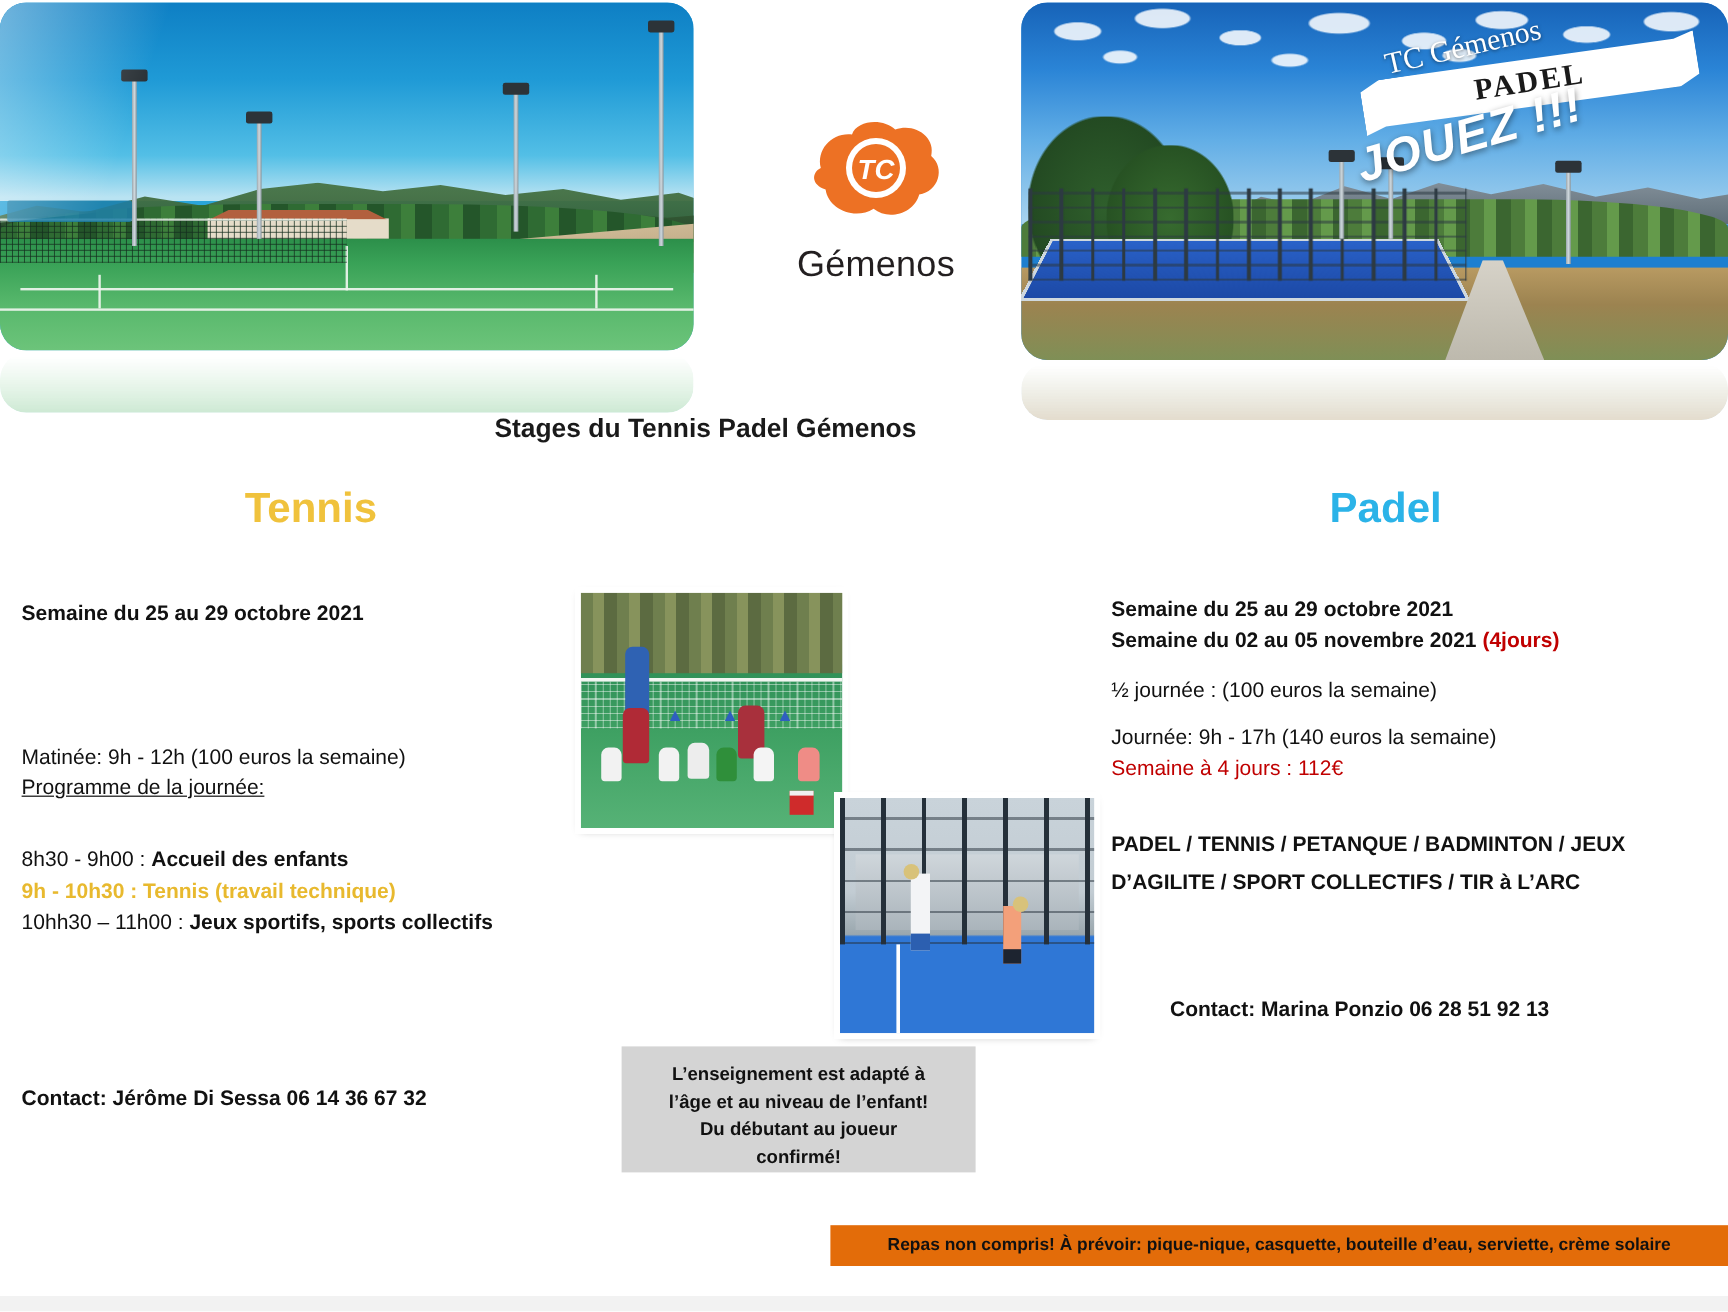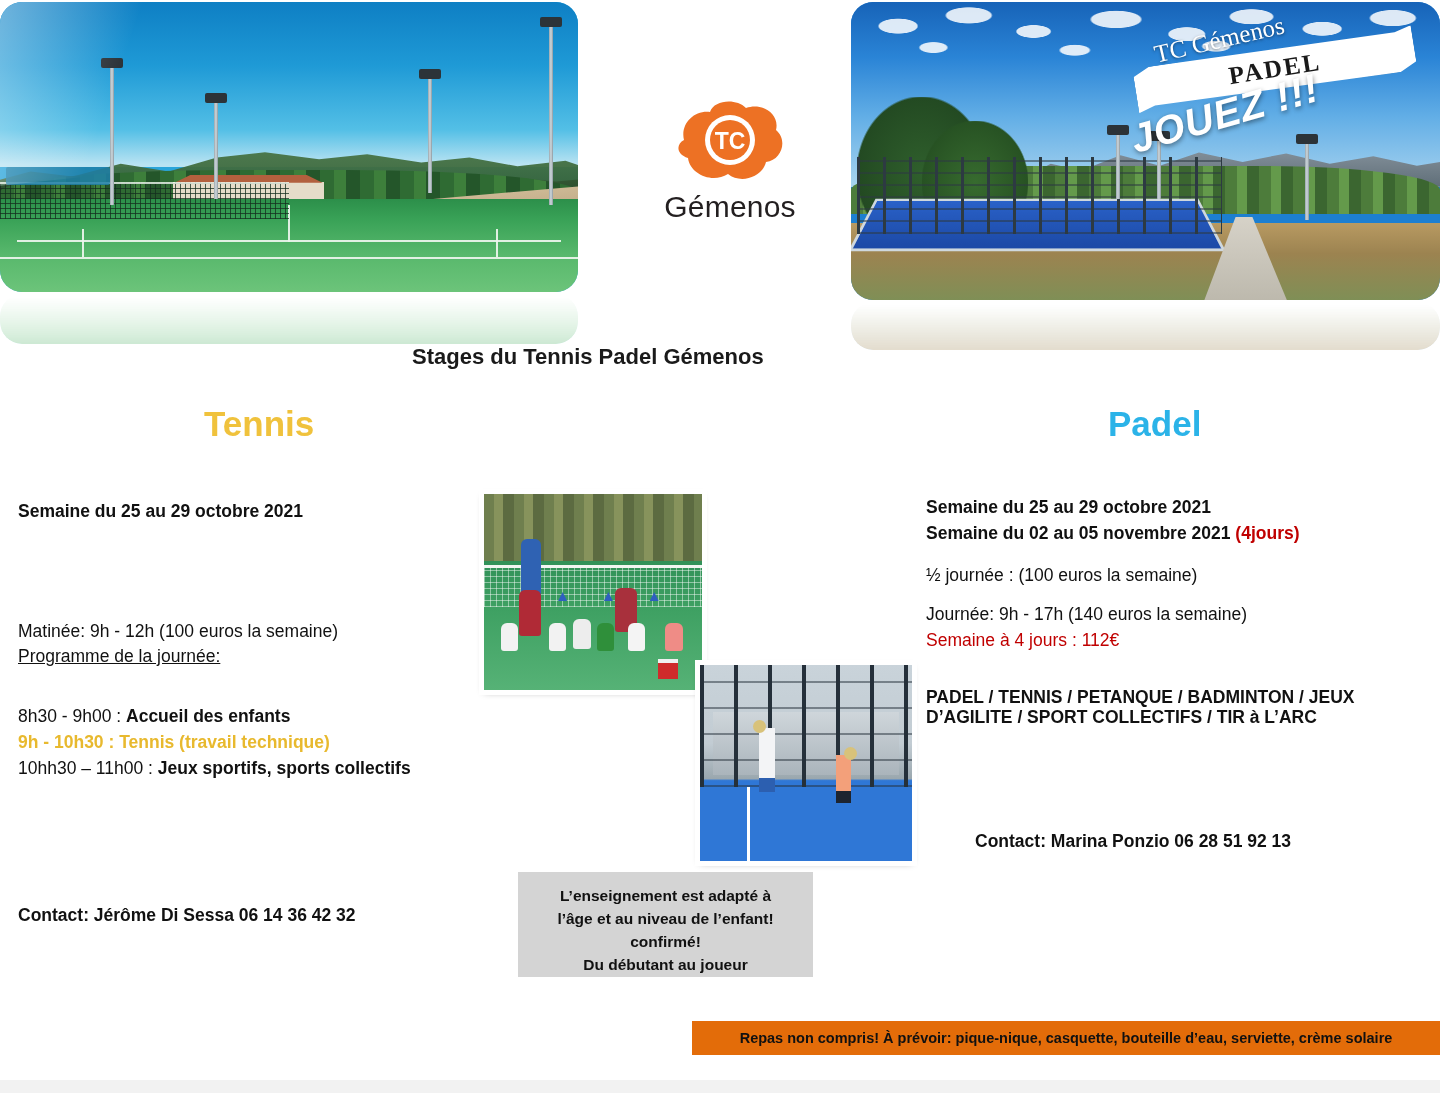--- a/index.html
+++ b/index.html
@@ -103,23 +103,23 @@
     font-size:25px;letter-spacing:2px;color:#1a1a1a;}
   .tcg{position:absolute;left:10%;top:0%;transform:rotate(-13deg);color:#fff;
     font-family:"Liberation Serif","DejaVu Serif",serif;font-size:25px;
     text-shadow:0 1px 3px rgba(0,0,0,.5);}
   .jouez{position:absolute;left:2%;top:50%;transform:rotate(-16deg);color:#fff;
     font-family:"Liberation Sans","DejaVu Sans",sans-serif;font-weight:bold;font-style:italic;
     font-size:40px;letter-spacing:1px;text-shadow:0 2px 5px rgba(0,0,0,.45);}
 
   
   .logo{position:absolute;text-align:center;}
-  .blob{position:relative;width:120px;height:92px;margin:0 auto;}
+  .blob{position:relative;width:120px;height:92px;margin:0 auto;font-style:italic;}
   .blob svg{position:absolute;left:0;top:0;}
-  .logo-name{font-size:30px;color:#231f20;margin-top:2px;letter-spacing:.2px;}
+  .logo-name{font-size:30px;color:#231f20;margin-top:16px;letter-spacing:.2px;}
 
   
   .page-title{position:absolute;font-weight:bold;font-size:22px;color:#1a1a1a;white-space:nowrap;}
   .col-title{position:absolute;font-weight:bold;font-size:35px;white-space:nowrap;}
   .tennis-title{color:#F0C23C;margin-left:28px;}
   .padel-title{color:#2BB3E8;}
   .blk{position:absolute;font-size:17.5px;line-height:26px;color:#111;}
   .b{font-weight:bold;}
   .u{text-decoration:underline;}
   .yel{color:#E8B92E;font-weight:bold;}
@@ -255,21 +255,21 @@
     </div>
     <div class="yel">
       <span>9h - 10h30 : Tennis (travail technique)</span>
     </div>
     <div>
       <span>10hh30 – 11h00 :</span>
       <span class="b">Jeux sportifs, sports collectifs</span>
     </div>
   </div>
 
-  <div class="blk b" style="left:18px;top:902px;width:460px;">Contact: Jérôme Di Sessa  06 14 36 42 32</div>
+  <div class="blk b" style="left:18px;top:902px;width:460px;">Contact: Jérôme Di Sessa  06 14 36 67 32</div>
 
   <div class="cphoto" style="left:484px;top:494px;width:218px;height:196px;">
     <div class="kids">
       <div class="bushes"></div>
       <div class="netline"></div>
       <div class="cone" style="left:34%;top:50%;"></div>
       <div class="cone" style="left:55%;top:50%;"></div>
       <div class="cone" style="left:76%;top:50%;"></div>
       <div class="kid" style="left:17%;top:23%;width:20px;height:58px;background:#2f62b3;"></div>
       <div class="kid" style="left:16%;top:49%;width:22px;height:46px;background:#b02a36;"></div>
@@ -292,36 +292,36 @@
       <div style="position:absolute;left:28%;top:32%;width:16px;height:50px;background:#f3f4f6;border-bottom:14px solid #2c5fb0;"></div>
       <div style="position:absolute;left:64%;top:46%;width:15px;height:36px;background:#f3a07a;border-bottom:12px solid #1d2430;"></div>
       <div style="position:absolute;left:25%;top:28%;width:13px;height:13px;border-radius:50%;background:#d8c27a;"></div>
       <div style="position:absolute;left:68%;top:42%;width:13px;height:13px;border-radius:50%;background:#d8c27a;"></div>
     </div>
   </div>
 
   <div class="caption" style="left:518px;top:872px;width:295px;height:105px;">
     <div>L’enseignement est adapté à</div>
     <div>l’âge et au niveau de l’enfant!</div>
+    <div>Du débutant au joueur</div>
     <div>confirmé!</div>
-    <div>Du débutant au joueur</div>
   </div>
 
   <div class="col-title padel-title" style="left:1108px;top:404px;">Padel</div>
 
   <div class="blk b" style="left:926px;top:494px;width:480px;">Semaine du 25 au 29 octobre 2021</div>
   <div class="blk" style="left:926px;top:520px;width:500px;">
     <span class="b">Semaine du 02 au 05 novembre 2021 </span><span class="redb">(4jours)</span>
   </div>
 
   <div class="blk" style="left:926px;top:562px;width:480px;">½  journée : (100 euros la semaine)</div>
   <div class="blk" style="left:926px;top:601px;width:480px;">Journée: 9h - 17h (140 euros la semaine)</div>
   <div class="blk red" style="left:926px;top:627px;width:480px;">Semaine à 4 jours : 112€</div>
 
-  <div class="blk b" style="left:926px;top:687px;width:475px;line-height:20px;">PADEL / TENNIS /  PETANQUE / BADMINTON / JEUX  D’AGILITE / SPORT COLLECTIFS / TIR à L’ARC</div>
+  <div class="blk b" style="left:926px;top:687px;width:475px;line-height:32px;">PADEL / TENNIS /  PETANQUE / BADMINTON / JEUX  D’AGILITE / SPORT COLLECTIFS / TIR à L’ARC</div>
 
   <div class="blk b" style="left:975px;top:828px;width:470px;">Contact: Marina Ponzio 06 28 51 92 13</div>
 
   <div class="banner" style="left:692px;top:1021px;width:748px;height:34px;">
     <span>Repas non compris! À prévoir: pique-nique, casquette, bouteille d’eau, serviette,  crème solaire</span>
   </div>
 
   <div class="footstrip"></div>
 </div>
 

